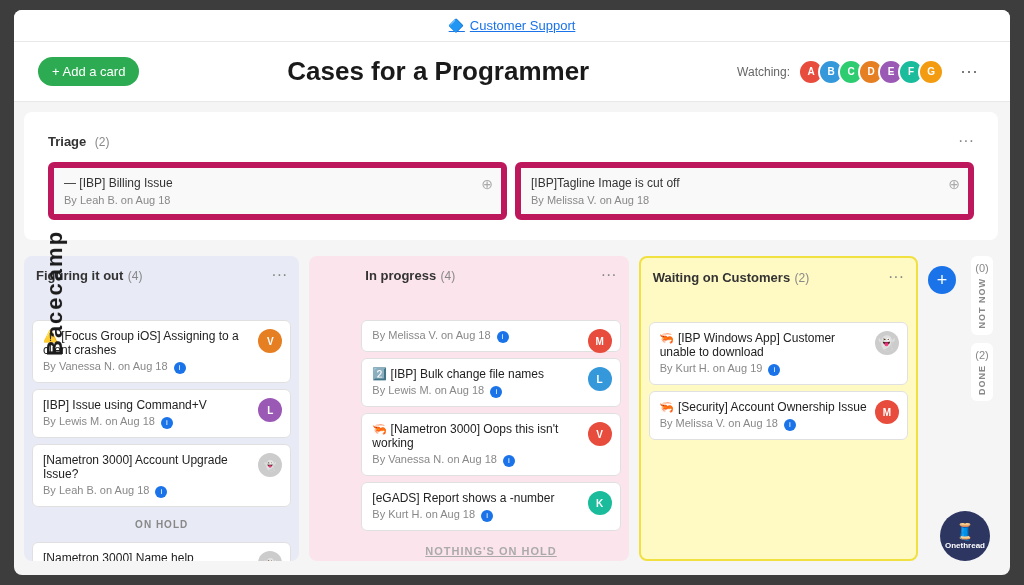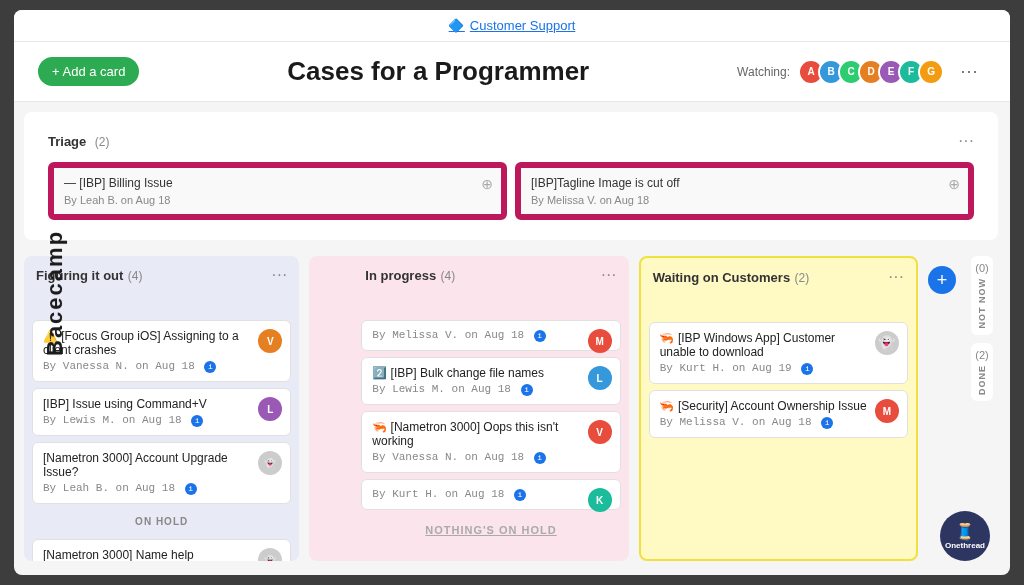--- a/index.html
+++ b/index.html
@@ -216,21 +216,20 @@
     .kanban-card-title {
       font-size: 12px;
       font-weight: 500;
       color: #222;
       margin-bottom: 3px;
       padding-right: 28px;
     }
     .kanban-card-meta {
       font-size: 11px;
       color: #888;
-      font-family: Liberation Mono, monospace;
     }
     .card-avatar {
       position: absolute;
       top: 8px;
       right: 8px;
       width: 24px;
       height: 24px;
       border-radius: 50%;
       display: flex;
       align-items: center;
@@ -460,20 +459,21 @@
             <div class="kanban-card-title">2️⃣ [IBP] Bulk change file names</div>
             <div class="kanban-card-meta">By Lewis M. on Aug 18 <span class="info-dot">i</span></div>
             <div class="card-avatar" style="background:#3498db;">L</div>
           </div>
           <div class="kanban-card">
             <div class="kanban-card-title">🦐 [Nametron 3000] Oops this isn't working</div>
             <div class="kanban-card-meta">By Vanessa N. on Aug 18 <span class="info-dot">i</span></div>
             <div class="card-avatar" style="background:#e74c3c;">V</div>
           </div>
           <div class="kanban-card">
+            <div class="kanban-card-title">[eGADS] Report shows a -number</div>
             <div class="kanban-card-meta">By Kurt H. on Aug 18 <span class="info-dot">i</span></div>
             <div class="card-avatar" style="background:#1abc9c;">K</div>
           </div>
           <div class="nothing-on-hold">NOTHING'S ON HOLD</div>
           <div class="placeholder-bar"></div>
           <div class="placeholder-bar" style="width:70%;"></div>
         </div>
       </div>
 
       <div class="kanban-column col-waiting">

